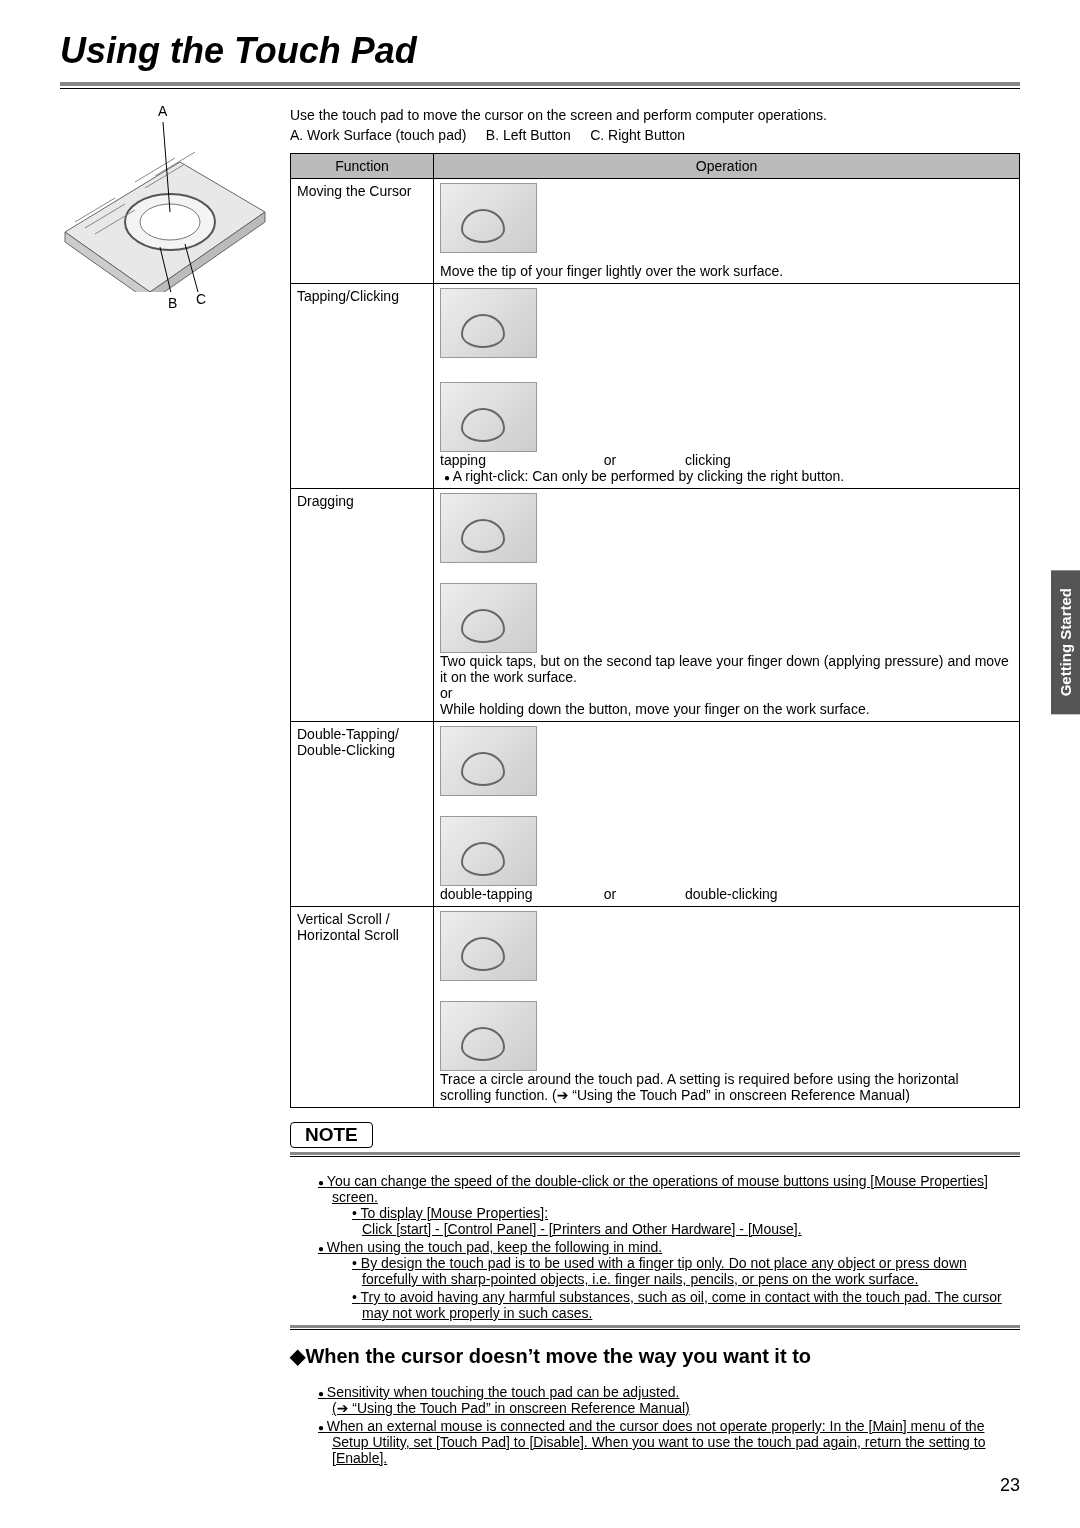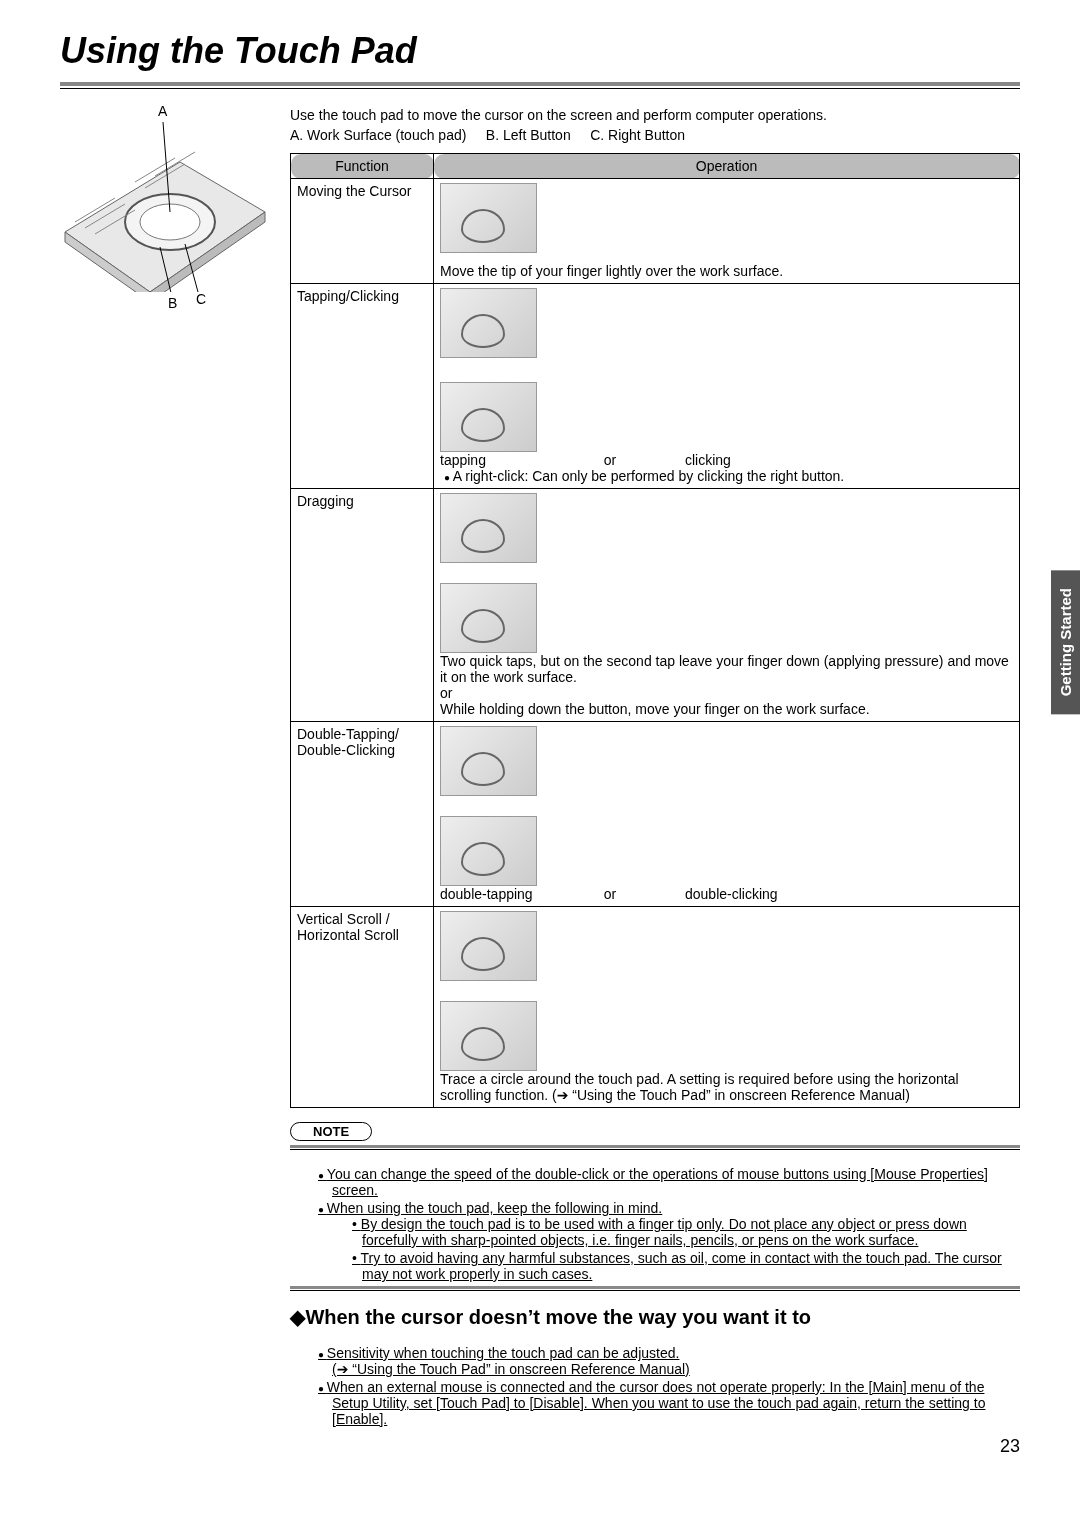--- a/index.html
+++ b/index.html
@@ -59,21 +59,20 @@
   table.func-table th, table.func-table td {
     border: 1px solid #000;
     padding: 4px 6px;
     vertical-align: top;
     font-size: 14px;
   }
   table.func-table th {
     background: #bbb;
     font-weight: normal;
     text-align: center;
-    border-radius: 10px;
   }
   .op-cell .img-row {
     display:flex;
     align-items:flex-start;
     gap: 10px;
     flex-direction: column;
   }
   .thumb {
     width: 95px;
     height: 68px;
@@ -91,24 +90,24 @@
     border-radius:50% 50% 50% 50% / 60% 60% 40% 40%;
   }
   .or-word { align-self:flex-end; padding-bottom:4px; }
   .caption-row { display:flex; gap:10px; }
   .caption-row span.cap { width:95px; }
   .bullet { padding-left: 18px; text-indent:-14px; }
   .bullet::before { content:"\25CF  "; font-size:10px; }
   .note-label {
     display:inline-block;
     border:1.5px solid #000;
-    border-radius: 10px;
-    padding: 1px 22px;
+    border-radius: 4px;
+    padding: 1px 14px;
     font-weight:bold;
-    font-size:13px;
+    font-size:19px;
     margin-top: 14px;
   }
   .note-rule {
     border-top:3px solid #888;
     border-bottom:1px solid #000;
     height:1px;
     margin:4px 0 8px 0;
   }
   ul.main-bullets { list-style:none; padding:0; margin:16px 0 0 28px;text-decoration:underline; }
   ul.main-bullets > li { text-indent:-14px; padding-left:14px; margin-bottom:2px;}
@@ -254,20 +253,26 @@
         </td>
       </tr>
     </tbody>
       </table>
 
     <div class="note-label">NOTE</div>
     <div class="note-rule"></div>
     <ul class="main-bullets">
       <li>
         <span>You can change the speed of the double-click or the operations of mouse buttons using [Mouse Properties] screen.</span>
+        <ul class="sub-bullets">
+          <li>
+            <span>To display [Mouse Properties]:</span><br>
+            <span>Click [start] - [Control Panel] - [Printers and Other Hardware] - [Mouse].</span>
+          </li>
+        </ul>
       </li>
       <li>
         <span>When using the touch pad, keep the following in mind.</span>
         <ul class="sub-bullets">
           <li>By design the touch pad is to be used with a finger tip only. Do not place any object or press down forcefully with sharp-pointed objects, i.e. finger nails, pencils, or pens on the work surface.</li>
           <li>Try to avoid having any harmful substances, such as oil, come in contact with the touch pad. The cursor may not work properly in such cases.</li>
         </ul>
       </li>
     </ul>
     <div class="note-rule"></div>

